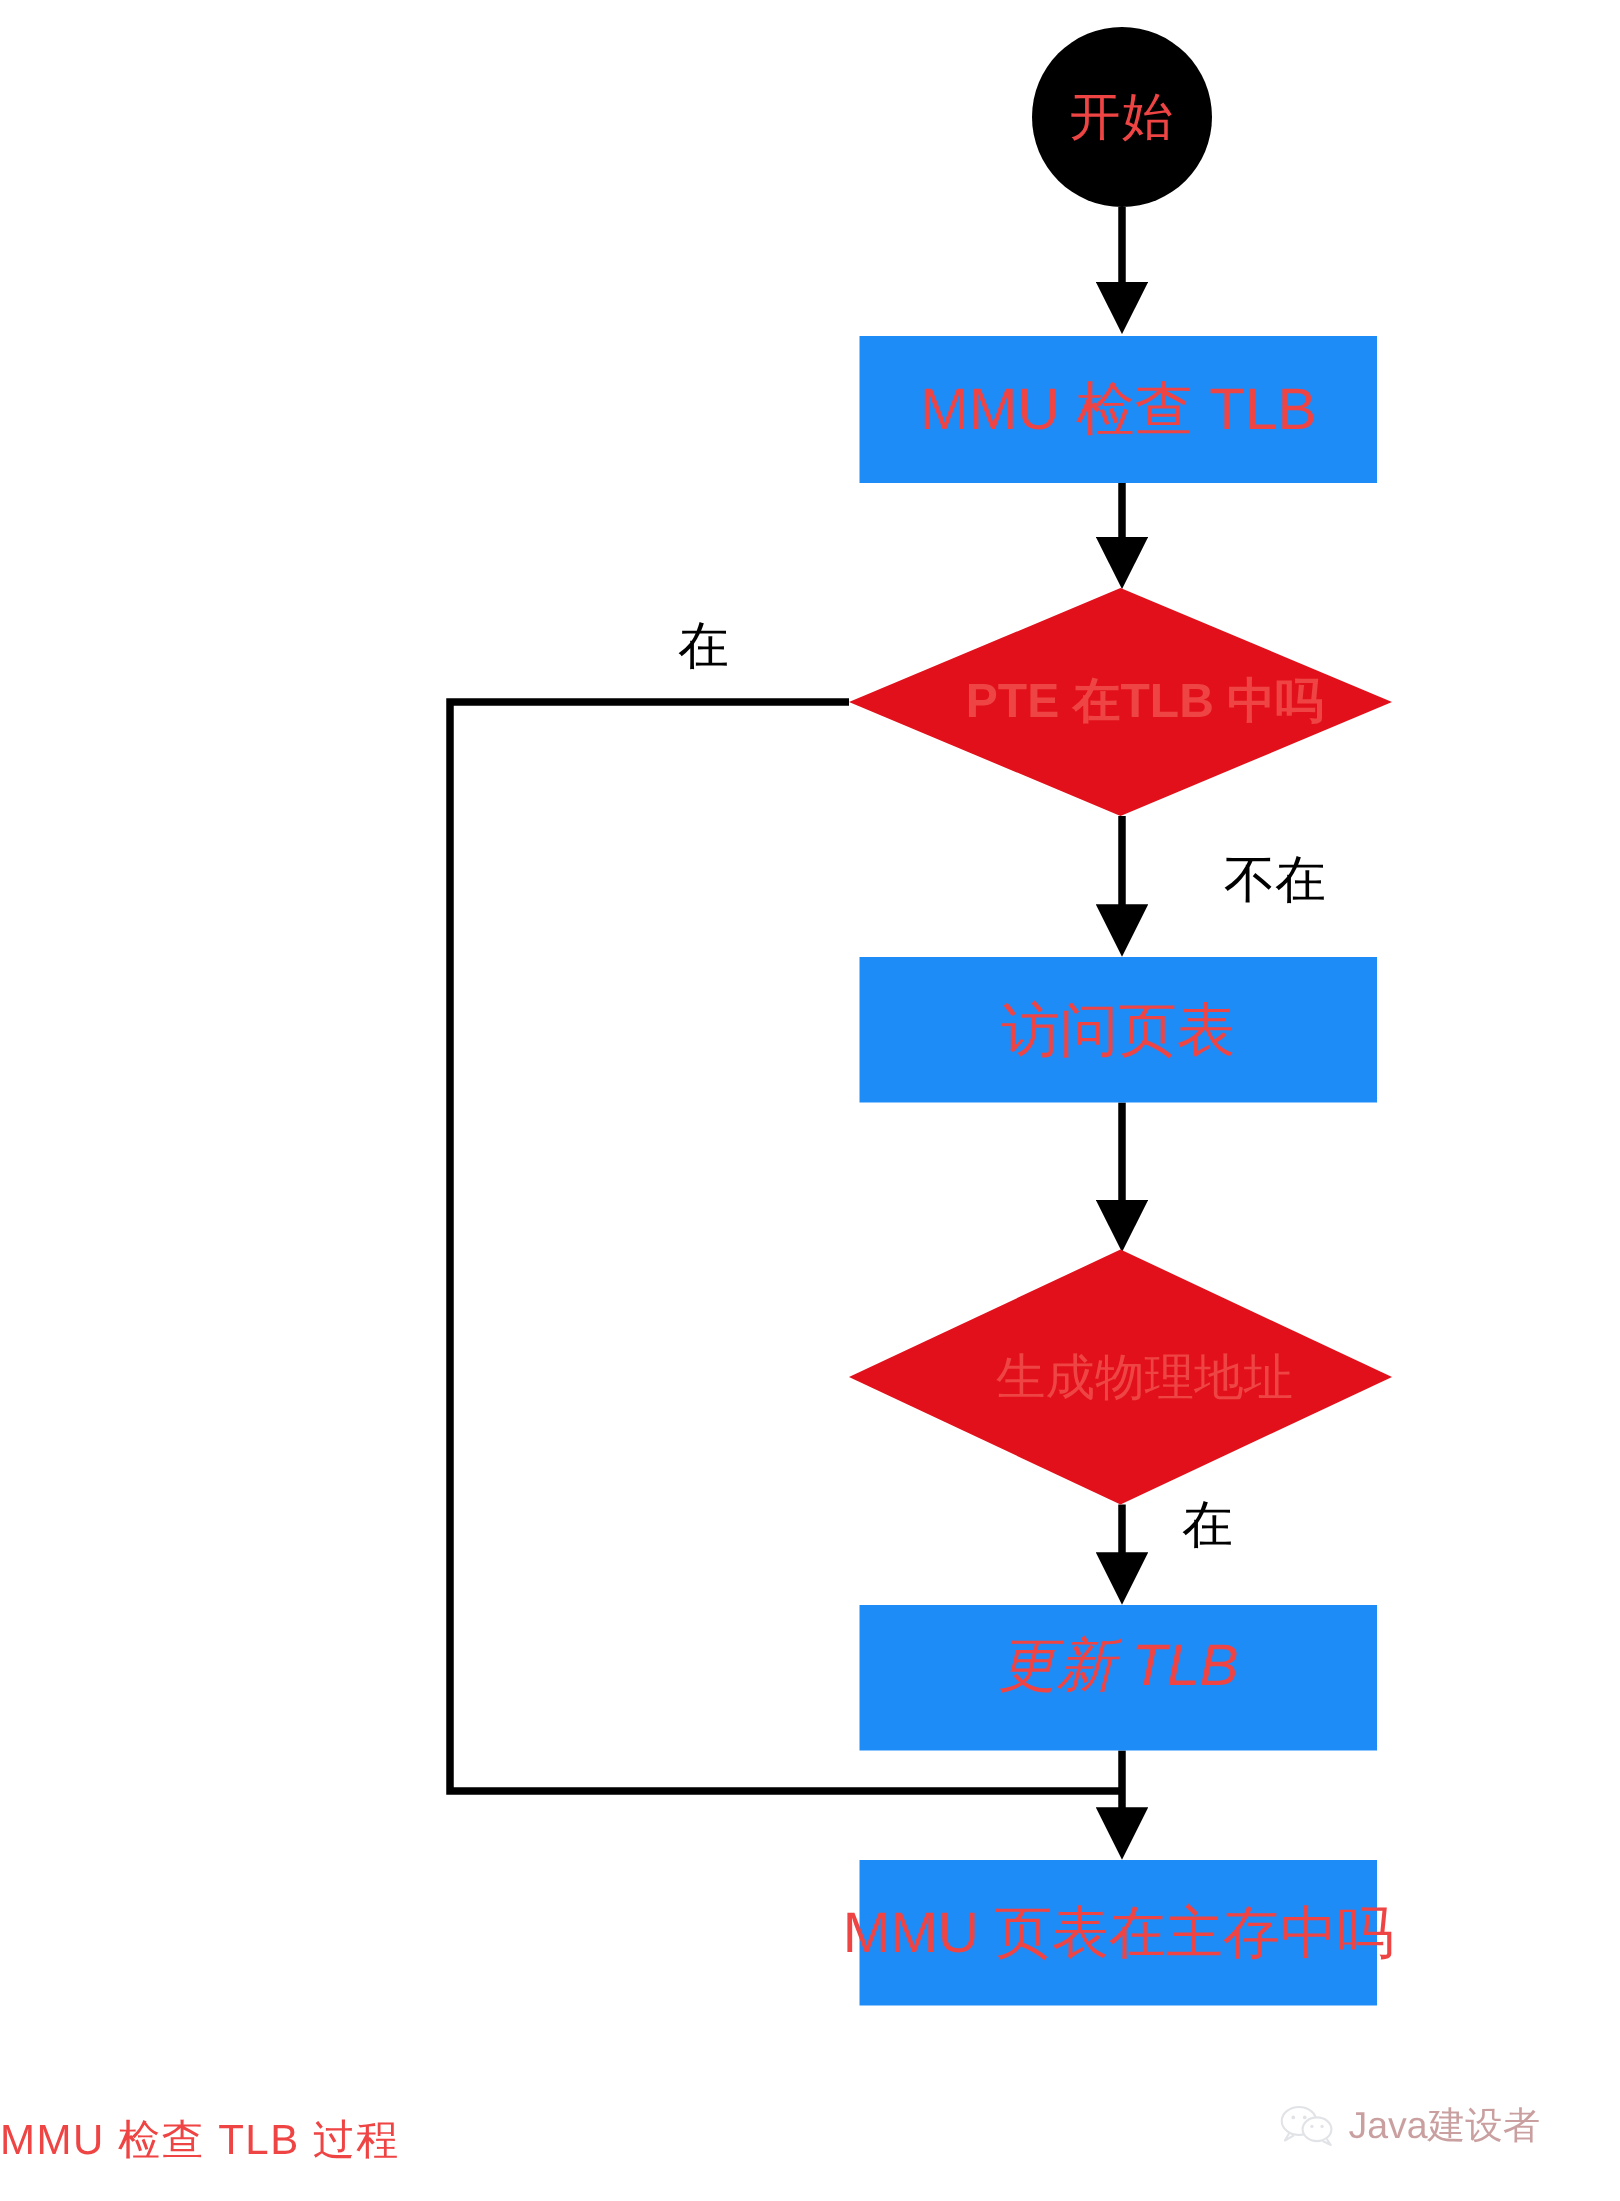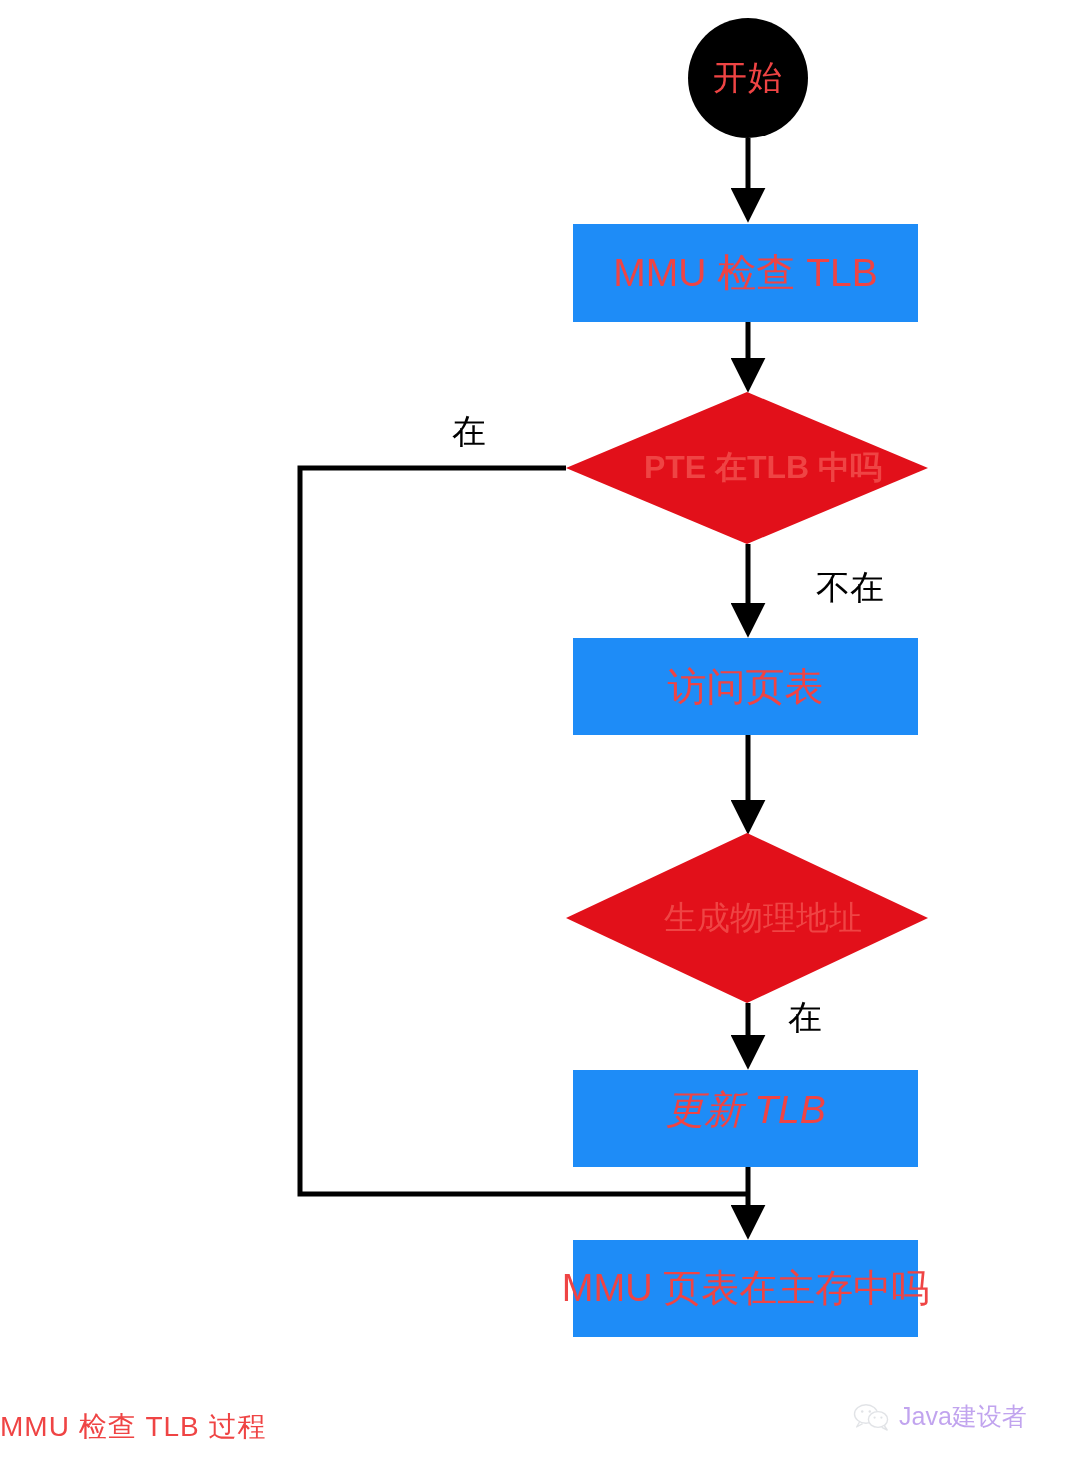--- a/index.html
+++ b/index.html
@@ -103,21 +103,21 @@
     position: absolute;
     left: 852px;
     top: 1400px;
     display: flex;
     align-items: center;
     gap: 7px;
     opacity: 0.42;
   }
   .watermark .wm-text {
     font-size: 25px;
-    color: #6d28d9;
+    color: #7f1d1d;
     white-space: nowrap;
     letter-spacing: 0px;
   }
   .watermark svg { display: block; }
 </style>
 </head>
 <body>
 
 <svg id="canvas" viewBox="0 0 1080 1467">
   <defs>

